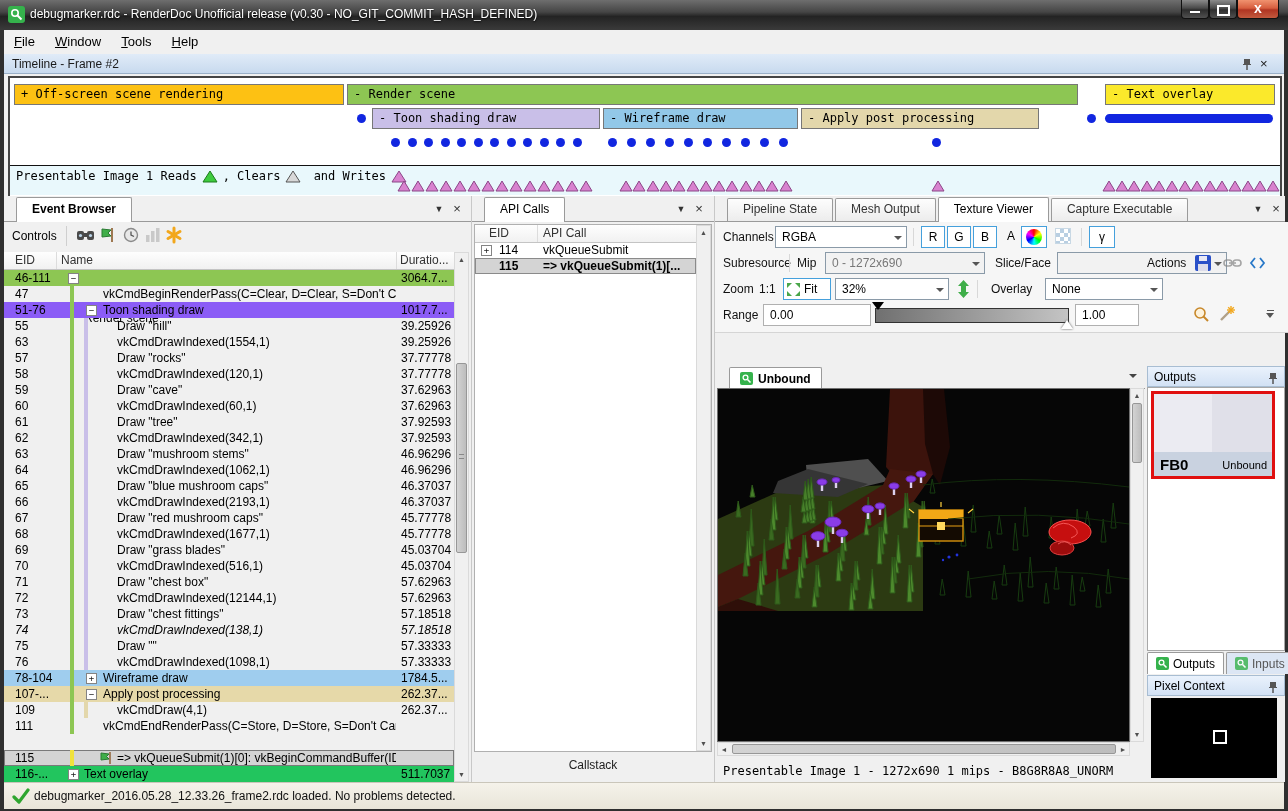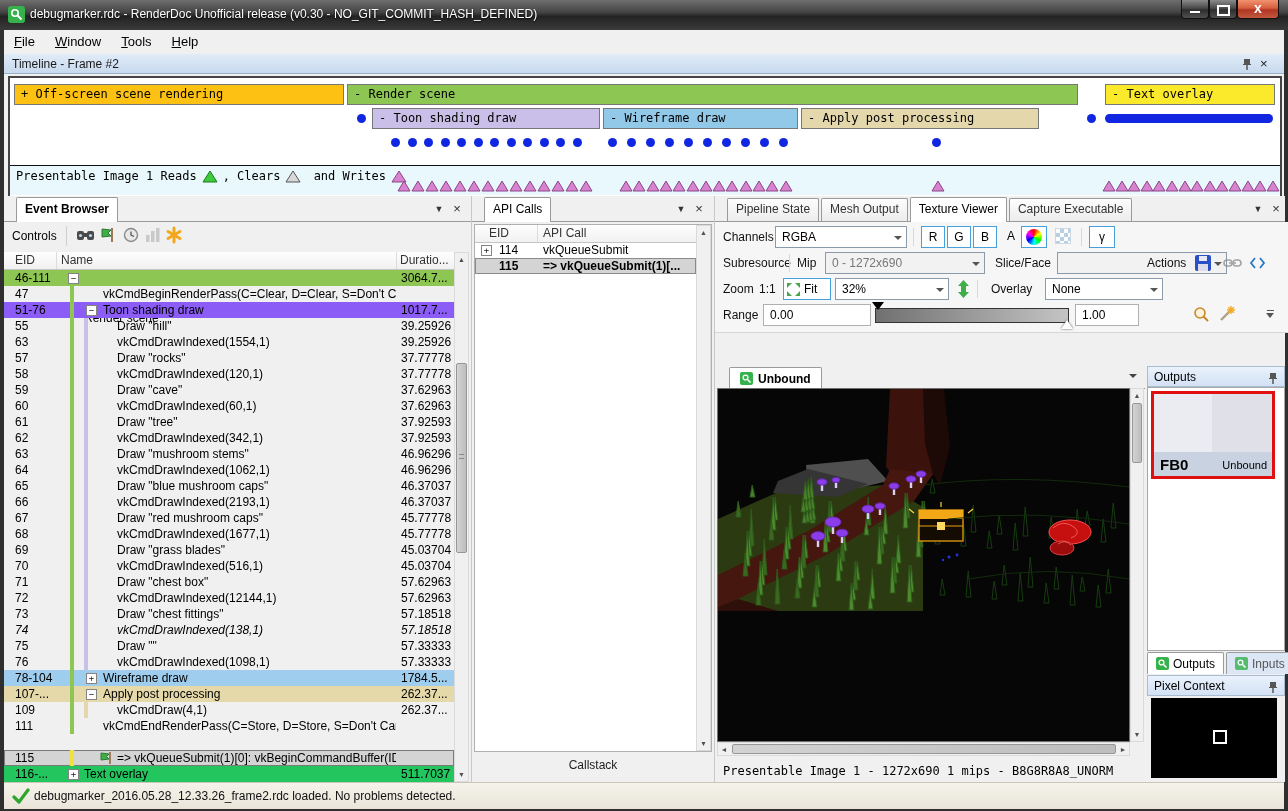--- a/index.html
+++ b/index.html
@@ -21,21 +21,21 @@
   #tl-head{position:absolute;left:0;top:24px;width:1280px;height:20px;line-height:20px;padding-left:8px;box-sizing:border-box}
   #tl-body{position:absolute;left:4px;top:46px;width:1270px;height:120px;background:#fff;border:2px solid #444;overflow:hidden}
   .tl-bar{position:absolute;height:21px;border:1px solid #777;box-sizing:border-box;font:12px "DejaVu Sans Mono",monospace;line-height:18px;padding-left:6px;white-space:nowrap;overflow:hidden}
   .tl-dot{position:absolute;width:9px;height:9px;border-radius:50%;background:#1126e0}
   .tl-pill{position:absolute;height:9px;border-radius:5px;background:#1126e0}
   #pres{position:absolute;left:0;right:0;top:87px;height:29px;background:#e9f8fc;border-top:1px solid #111;font:12px "DejaVu Sans Mono",monospace}
   #pres .txt{position:absolute;top:3px;left:6px;display:flex;align-items:center;gap:5px;white-space:pre}
   
   .panel{position:absolute;top:166px;height:586px;background:#f0f0f0}
   .tabbar{position:absolute;left:0;top:0;right:0;height:26px;border-bottom:1px solid #9a9a9a;display:flex;align-items:flex-end;padding-left:12px;box-sizing:border-box}
-  .tab{height:22px;line-height:21px;padding:0 8px;border:1px solid #9a9a9a;border-bottom:none;background:linear-gradient(#fdfdfd,#ececec);margin-right:2px;border-radius:2px 2px 0 0;font-size:12px;color:#333;white-space:nowrap}
+  .tab{height:22px;line-height:21px;padding:0 15px;border:1px solid #9a9a9a;border-bottom:none;background:linear-gradient(#fdfdfd,#ececec);margin-right:2px;border-radius:2px 2px 0 0;font-size:12px;color:#333;white-space:nowrap}
   .tab.active{background:#fff;height:24px;line-height:23px;font-weight:bold;color:#000;position:relative;z-index:2;margin-bottom:-1px}
   .tab.active.nb{font-weight:normal}
   .pbtn{position:absolute;top:7px;width:14px;height:14px;text-align:center;line-height:13px;font-size:9px;color:#333}
   .pbtn.x{font-size:13px;line-height:12px}
   .colhead{position:absolute;background:linear-gradient(#fefefe,#f1f1f1);border-bottom:1px solid #c4c4c4;color:#333}
   .colhead span{position:absolute;top:1px}
   .colsep{position:absolute;width:1px;background:#dcdcdc}
   
   .erow{position:absolute;left:0;width:450px;height:16px;line-height:16px;font-size:12px;white-space:nowrap}
   .erow .eid{position:absolute;left:11px}

